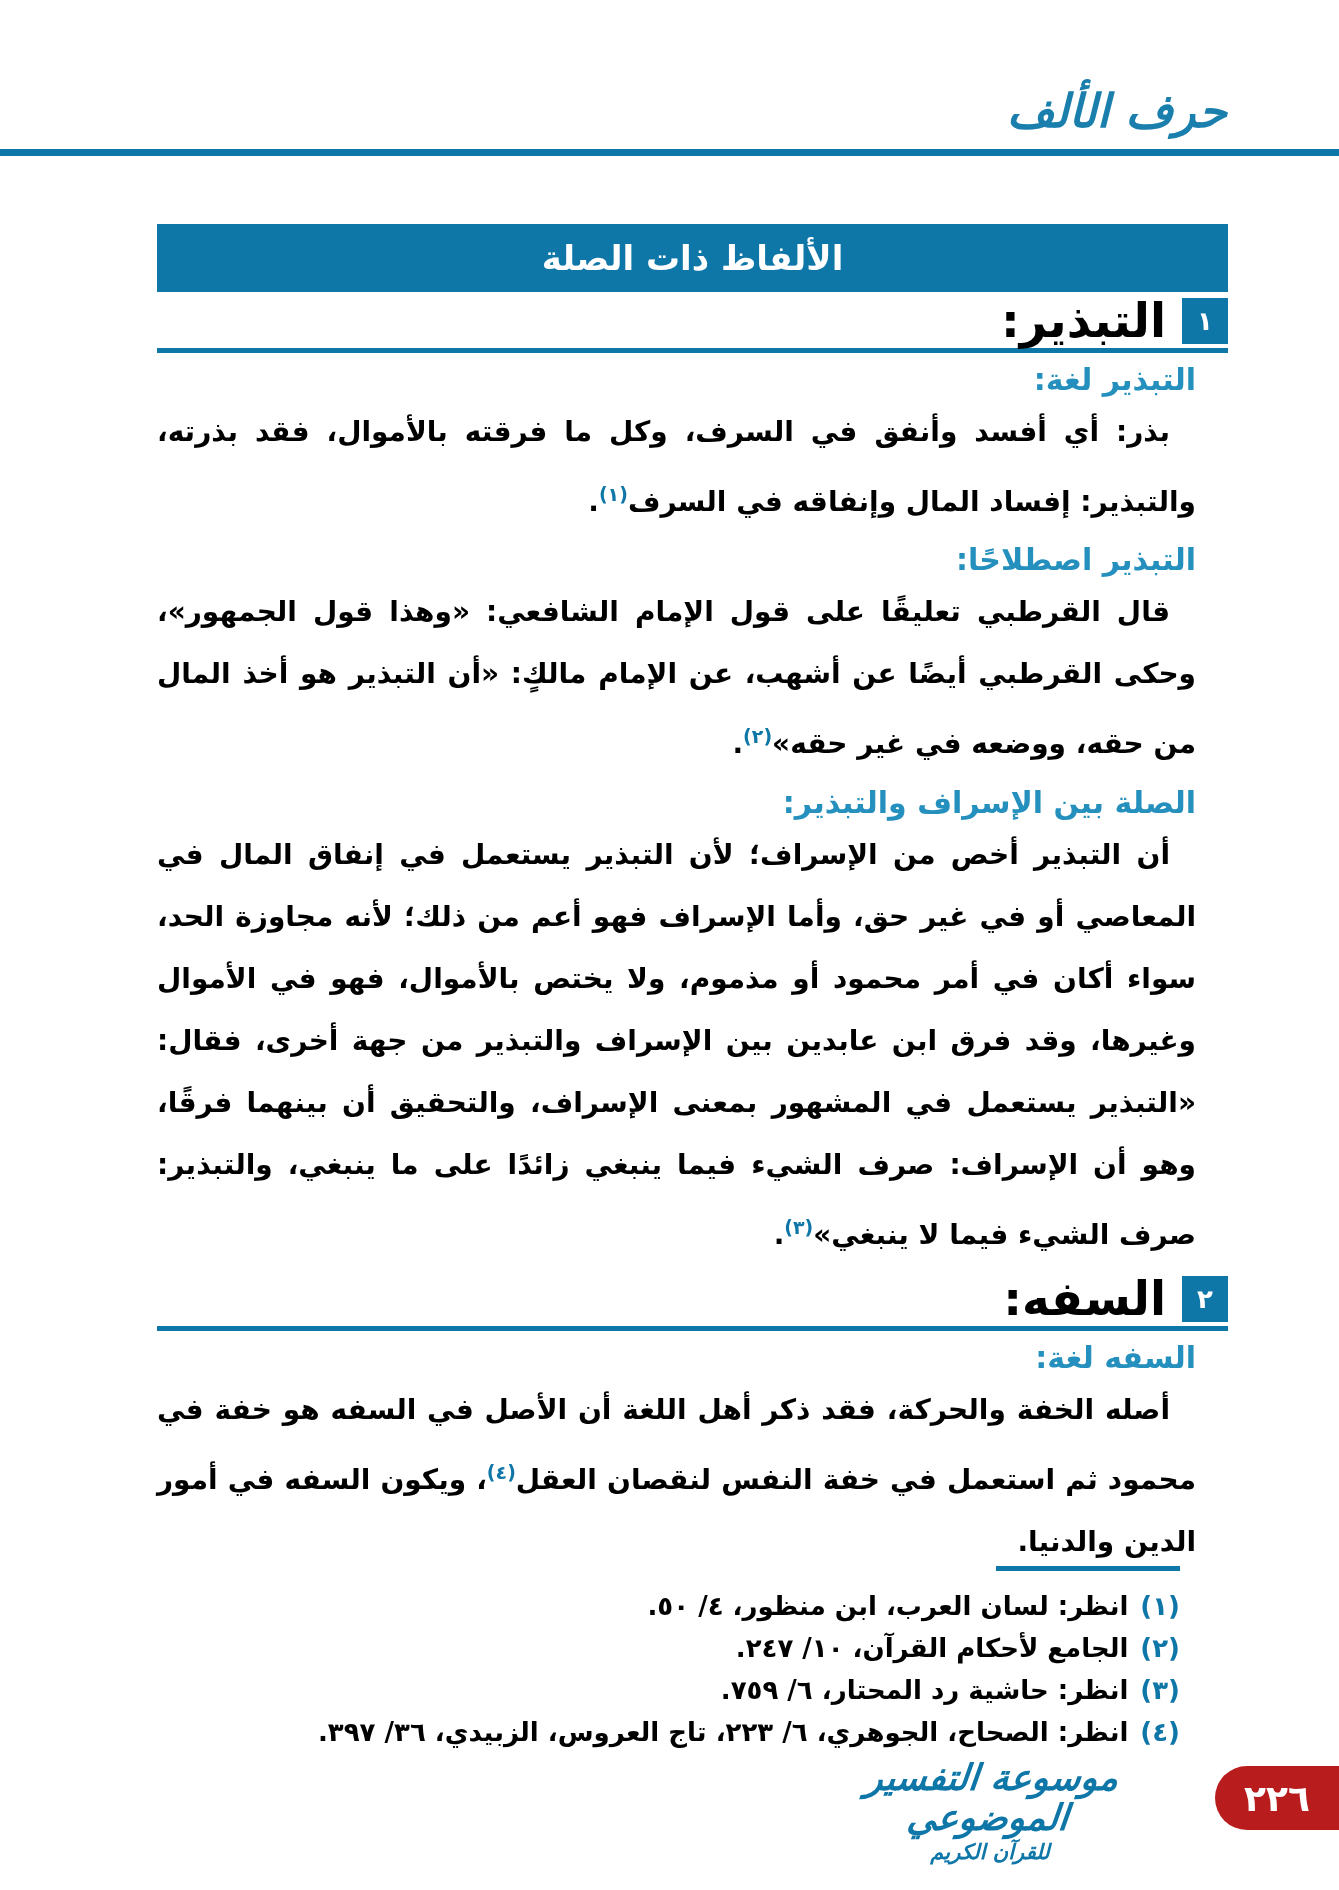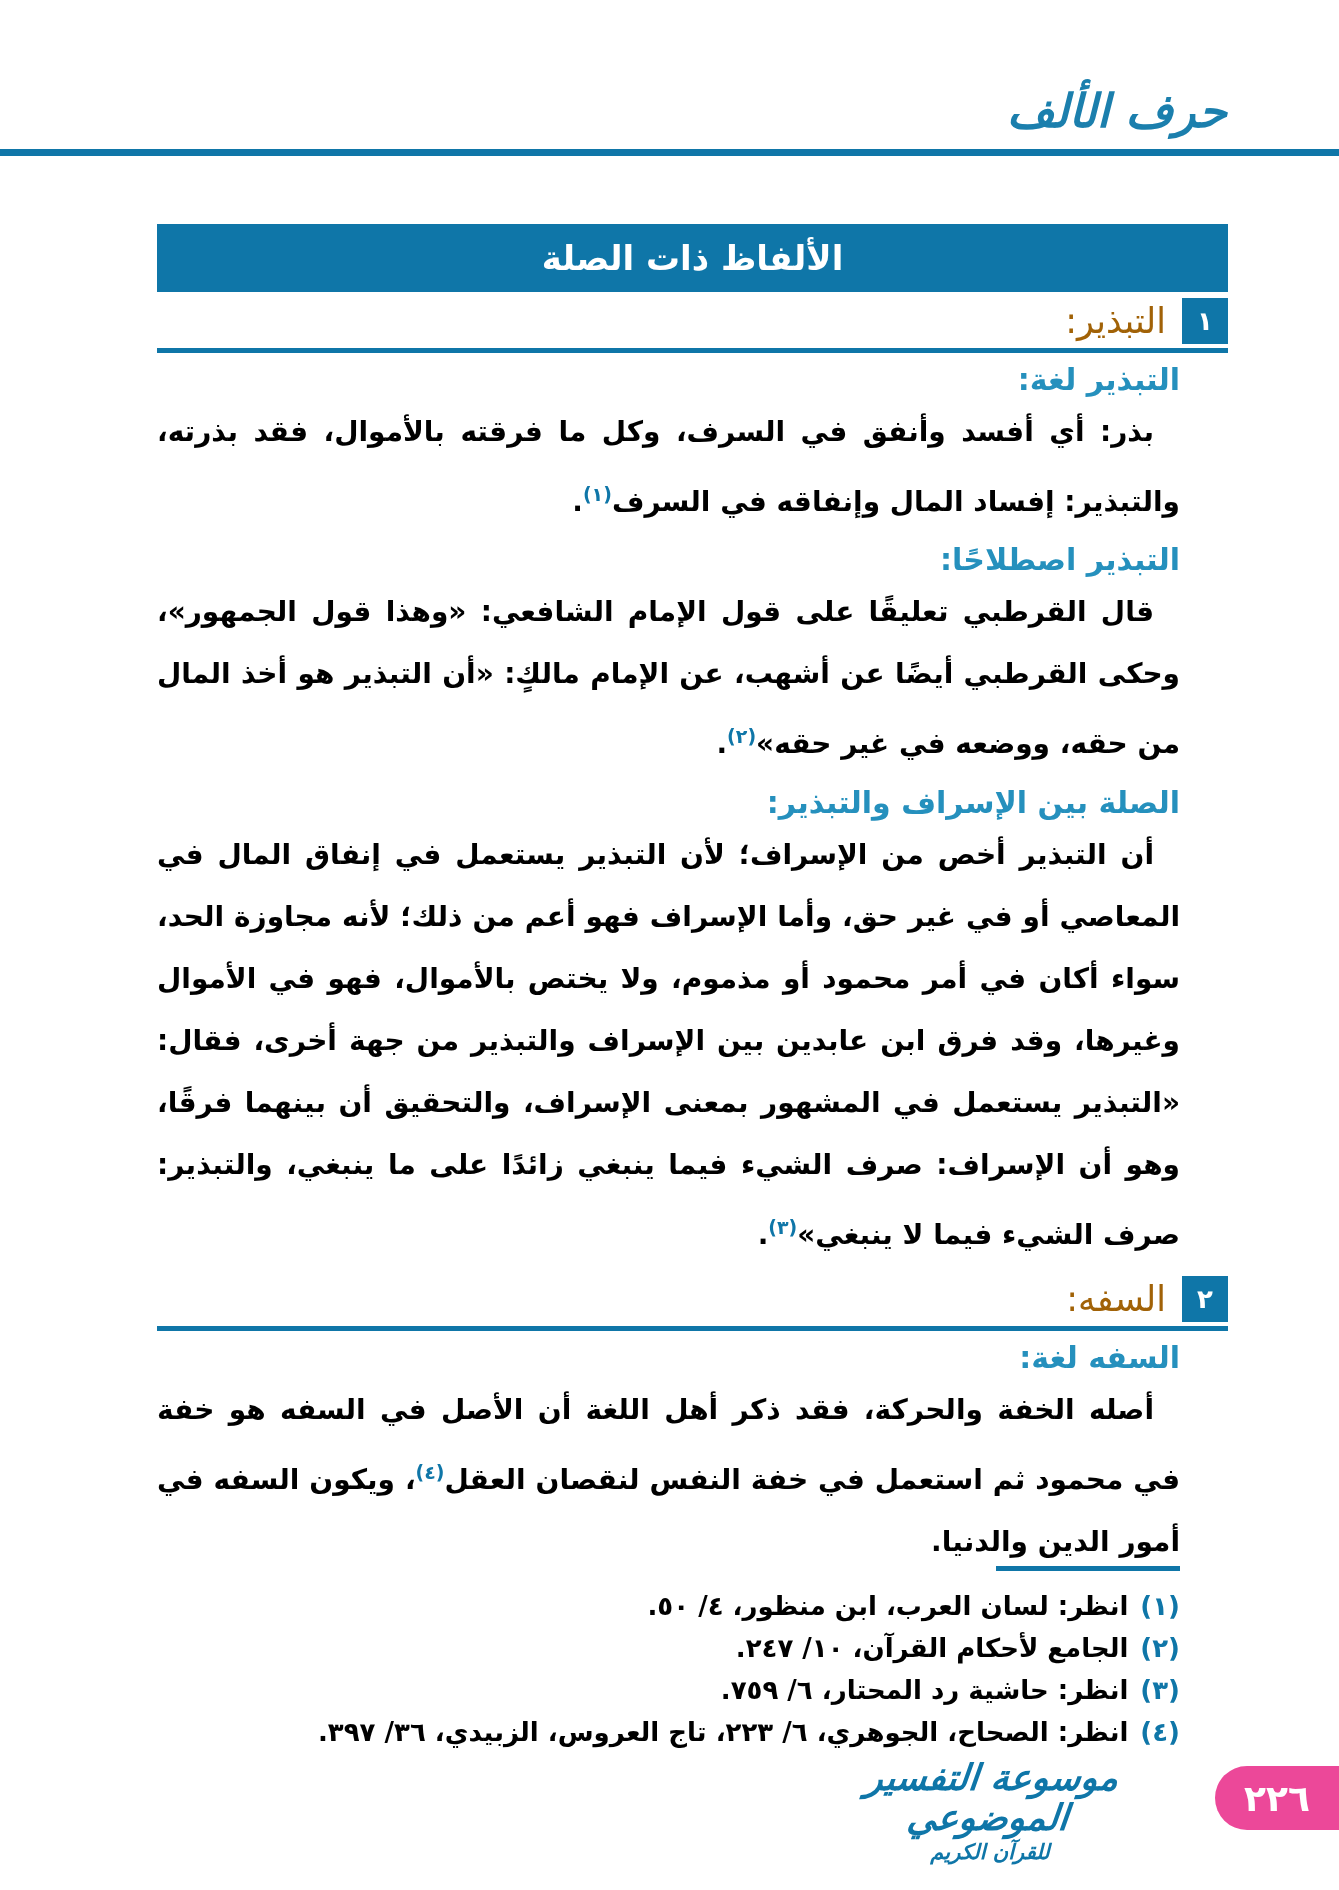--- a/index.html
+++ b/index.html
@@ -32,24 +32,24 @@
     display:flex;align-items:center;justify-content:center;
   }
 
   .sec-head{display:flex;align-items:center;gap:16px;margin-top:2px;}
   .sec-head.second{margin-top:10px;}
   .num-box{
     width:46px;height:46px;background:#0f76a8;color:#fff;
     font-size:26px;font-weight:bold;
     display:flex;align-items:center;justify-content:center;flex:0 0 auto;
   }
-  .sec-title{color:#a16207;font-size:35px;font-weight:normal;line-height:46px;}
+  .sec-title{color:#000000;font-size:47px;font-weight:bold;line-height:46px;}
   .sec-rule{height:5px;background:#0f76a8;margin-top:4px;}
 
-  .text-col{margin-right:48px;}
+  .text-col{margin-right:32px;}
   .subheading{
     color:#2590bd;font-size:30px;font-weight:bold;
     line-height:42px;margin:6px 0 0;
   }
   .para{
     font-size:28px;font-weight:bold;line-height:62px;
     text-align:justify;text-indent:26px;margin:0;
   }
   .sup{color:#0f76a8;font-size:19px;vertical-align:super;font-weight:bold;}
 
@@ -62,21 +62,21 @@
 
   
   .footer-logo{
     position:absolute;top:1758px;right:199px;width:300px;
     text-align:center;color:#0f76a8;line-height:1.1;
   }
   .footer-logo .l1{font-size:36px;font-weight:bold;font-style:italic;transform:skewX(-6deg);display:block;}
   .footer-logo .l2{font-size:21px;font-weight:bold;font-style:italic;display:block;margin-top:4px;}
   .page-badge{
     position:absolute;top:1766px;right:0;width:124px;height:64px;
-    background:#ec4899;border-radius:36px 0 0 36px;
+    background:#b91c1c;border-radius:36px 0 0 36px;
     color:#fff;font-size:36px;font-weight:bold;
     display:flex;align-items:center;justify-content:center;
   }
 </style>
 </head>
 <body>
 
 <div class="page">
 
   <div class="chapter-title">حرف الألف</div>

